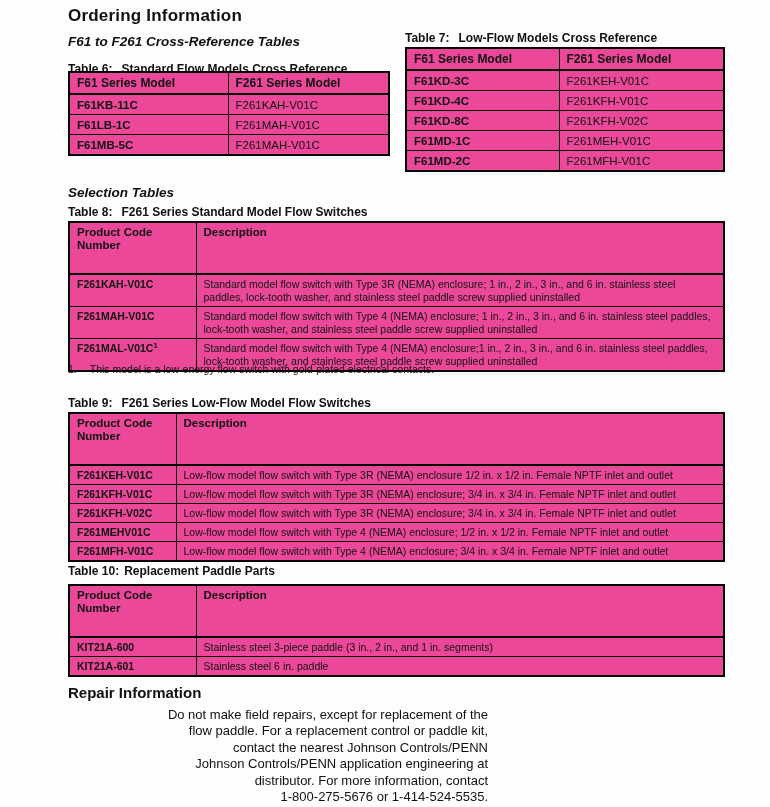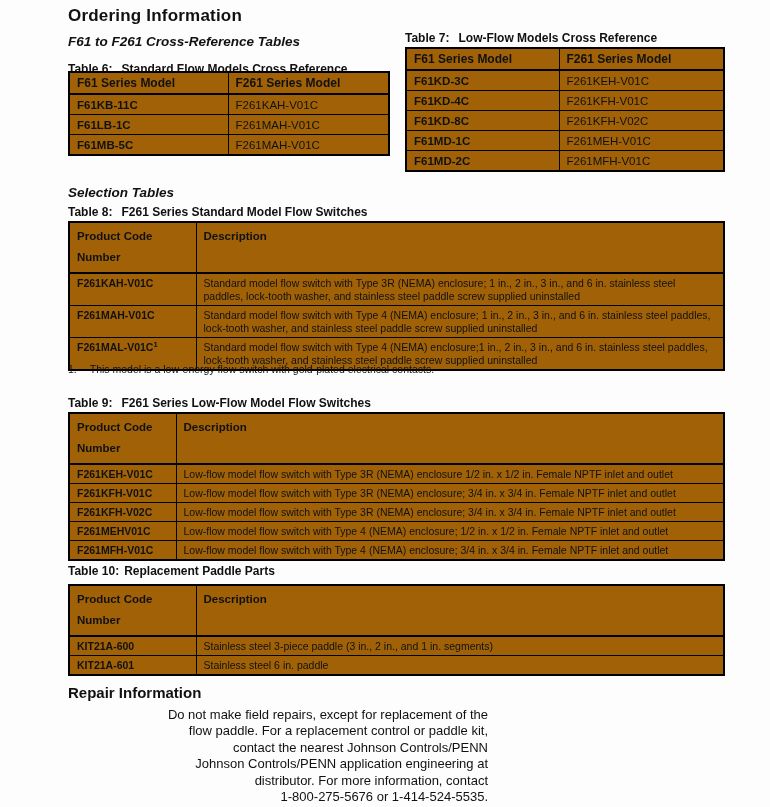--- a/index.html
+++ b/index.html
@@ -17,39 +17,39 @@
   .h-sub  { font-size:13.5px; font-weight:bold; font-style:italic; }
   .h-repair { font-size:15px; font-weight:bold; }
 
   .caption { font-size:12px; font-weight:bold; white-space:nowrap; }
   .caption .cap-label { margin-right:9px;text-align:center; }
 
   table.doc {
     border-collapse:collapse;
     border:2px solid #000;
     table-layout:fixed;
-    background:#a16207;
+    background:#ec4899;
   }
   table.doc th, table.doc td {
     border:1px solid #000;
     text-align:left;
     vertical-align:top;
     padding:3px 6px 2px 7px;
   }
   table.doc thead th { border-bottom:2px solid #000; font-weight:bold; }
 
   
   table.xref { font-size:11.5px; }
   table.xref th { font-size:12px; line-height:15px; }
   table.xref td { line-height:14px; height:14px; }
   table.xref td.code { font-weight:bold; }
 
   
   table.sel { font-size:10.5px; }
-  table.sel th { font-size:11.5px; line-height:21px; padding-bottom:4px; }
+  table.sel th { font-size:11.5px; line-height:13px; padding-bottom:21px; }
   table.sel td { line-height:13px; }
   table.sel td.code { font-weight:bold; white-space:nowrap; }
   table.sel thead th.col-code { height:26px; }
   sup.fn { font-size:7.5px; vertical-align:super; line-height:0; }
 
   .footnote { font-size:10.5px; }
   .footnote .fn-num { margin-right:13px; }
 
   .repair-para { font-size:13px; line-height:16.4px; }
   .repair-para span { display:block; }

